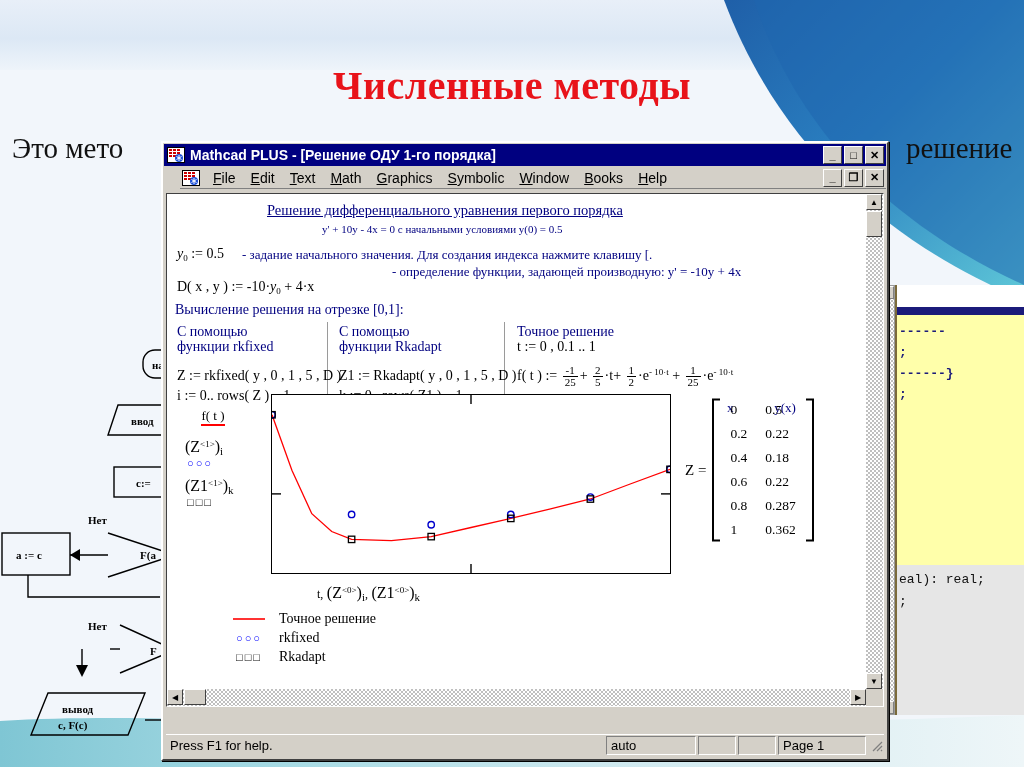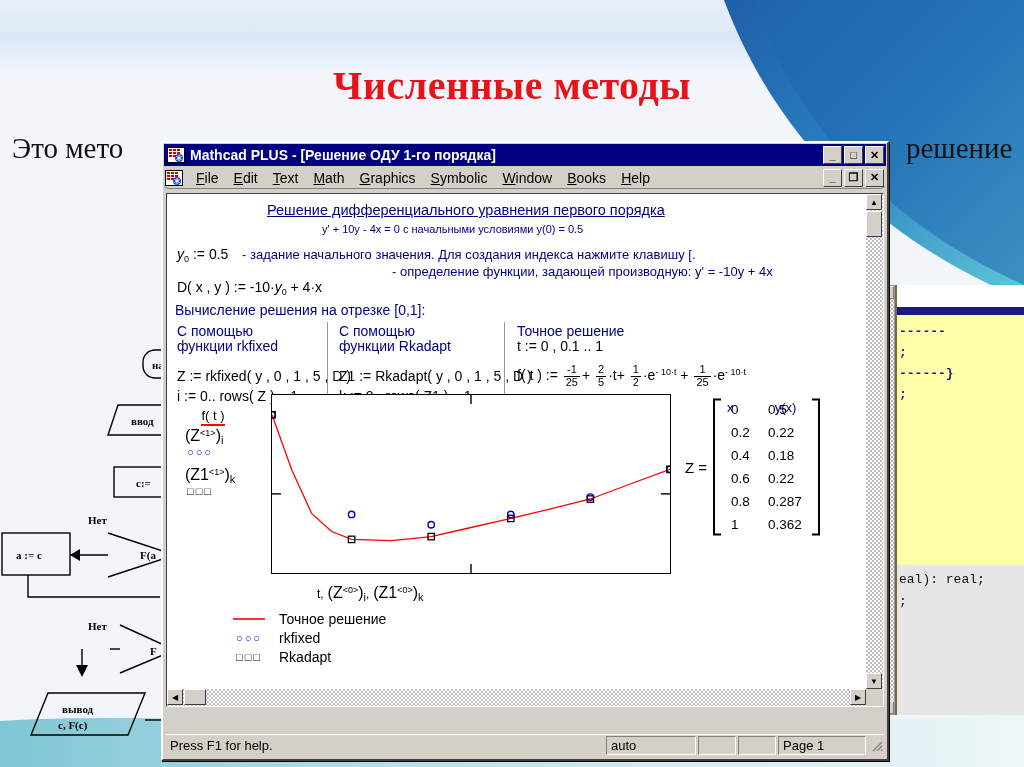--- a/index.html
+++ b/index.html
@@ -88,36 +88,37 @@
     display:flex; align-items:center; justify-content:center;
     font-size:11px; font-weight:bold; color:#000; line-height:1; cursor:default;
     font-family:"Liberation Sans", sans-serif;
   }
   .app-icon {
     width:18px;height:16px;background:#fff;border:1px solid #000;position:relative;flex:none;
   }
 
   
   .menubar {
-    height:22px; margin:1px 1px 0 0; background:#d4d0c8; display:flex; align-items:center;
-    padding:4px 2px; border-bottom:1px solid #808080;border-radius:6px;
+    height:22px; margin:1px 1px 0 17px; background:#d4d0c8; display:flex; align-items:center;
+    padding:4px 2px; border-bottom:1px solid #808080;
   }
   .menubar .mb-items { display:flex; flex:1; margin-left:6px; gap:1px; }
   .menu-item {
     font-size:14px; color:#000; padding:2px 7px; white-space:nowrap; cursor:default;
     font-family:"Liberation Sans", sans-serif;
   }
   .menu-item u { text-decoration:underline; }
 
   
   .doc-area {
     position:absolute; left:3px; top:50px; right:3px; bottom:52px;
     background:#a21caf;
     border:1px solid #404040; border-right-color:#fff; border-bottom-color:#fff;
     overflow:hidden;
+    font-family:Liberation Serif, serif;
   }
   .doc-page { position:absolute; left:0; top:0; right:17px; bottom:17px; background:#fff; overflow:hidden; }
 
   
   .vscroll {
     position:absolute; right:0; top:0; bottom:17px; width:17px;
     background:repeating-conic-gradient(#fff 0% 25%, #bfbfbf 0% 50%) 0 0/4px 4px;
   }
   .hscroll {
     position:absolute; left:0; right:17px; bottom:0; height:17px;
@@ -405,21 +406,21 @@
             <span class="num">1</span>
             <span class="den">25</span>
           </span>·e<sup>- 10·t</sup>
         </div>
       </div>
 
       <div id="plot-ylabels">
         <div style="text-align:center;width:56px;">
           <span style="border-bottom:2px solid #f00;padding-bottom:1px;">f( t )</span>
         </div>
-        <div style="margin-top:4px;font-size:16px;">
+        <div style="margin-top:14px;font-size:16px;">
           (Z<sup style="font-size:9px;">&lt;1&gt;</sup>)<sub style="font-size:11px;">i</sub>
         </div>
         <div style="color:#00f;font-size:11px;letter-spacing:2px;margin-left:2px;">○○○</div>
         <div style="margin-top:8px;font-size:16px;">
           (Z1<sup style="font-size:9px;">&lt;1&gt;</sup>)<sub style="font-size:11px;">k</sub>
         </div>
         <div style="color:#000;font-size:11px;letter-spacing:2px;margin-left:2px;">□□□</div>
       </div>
 
       <div id="plot-box">

